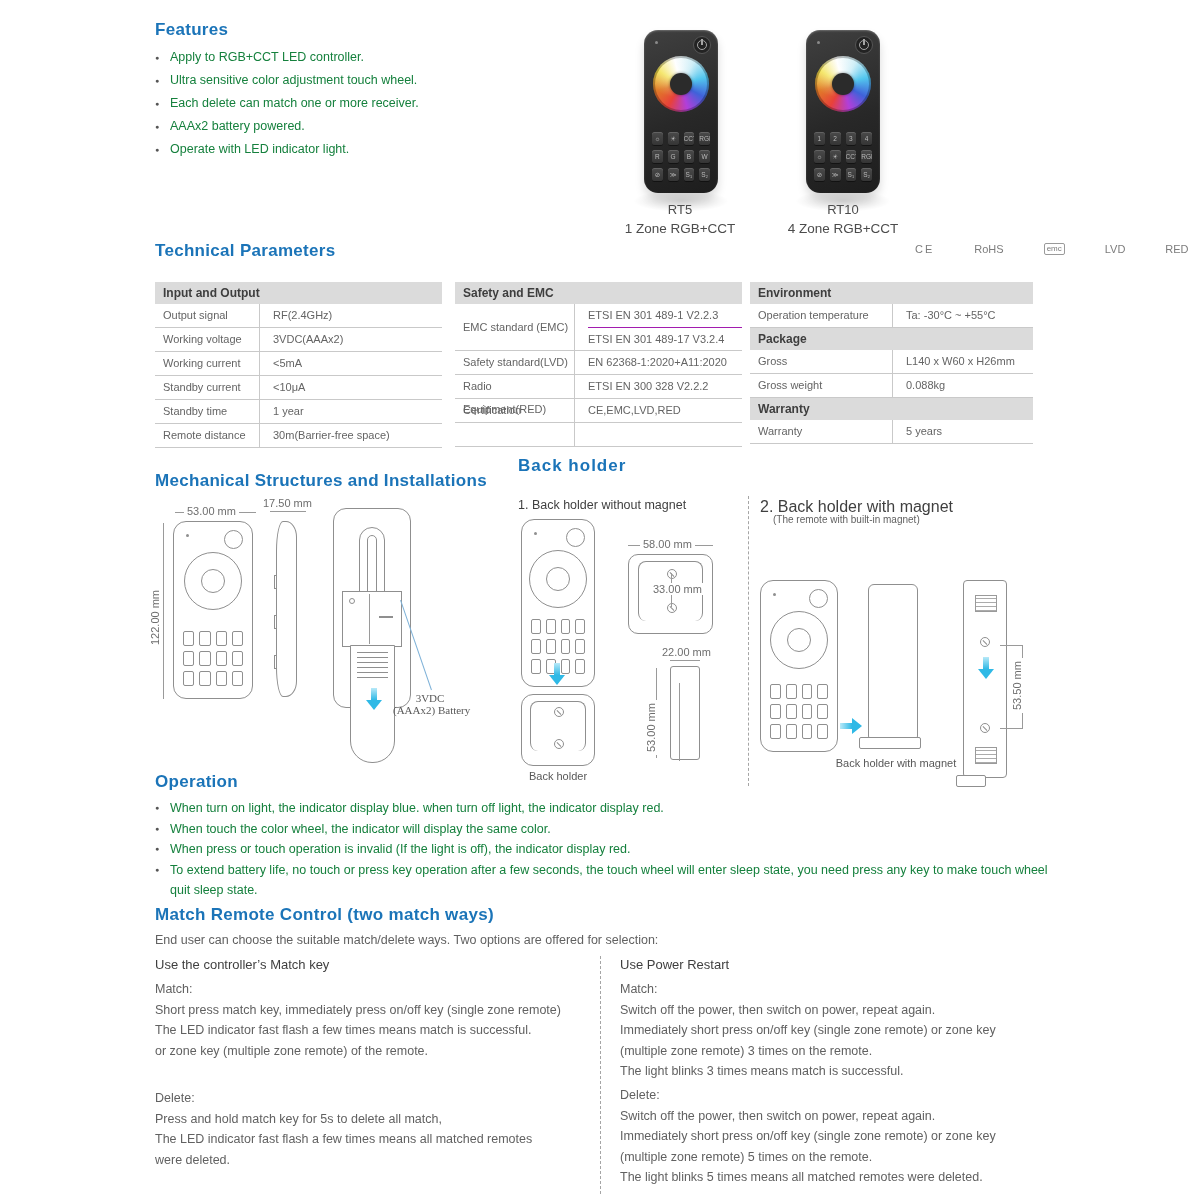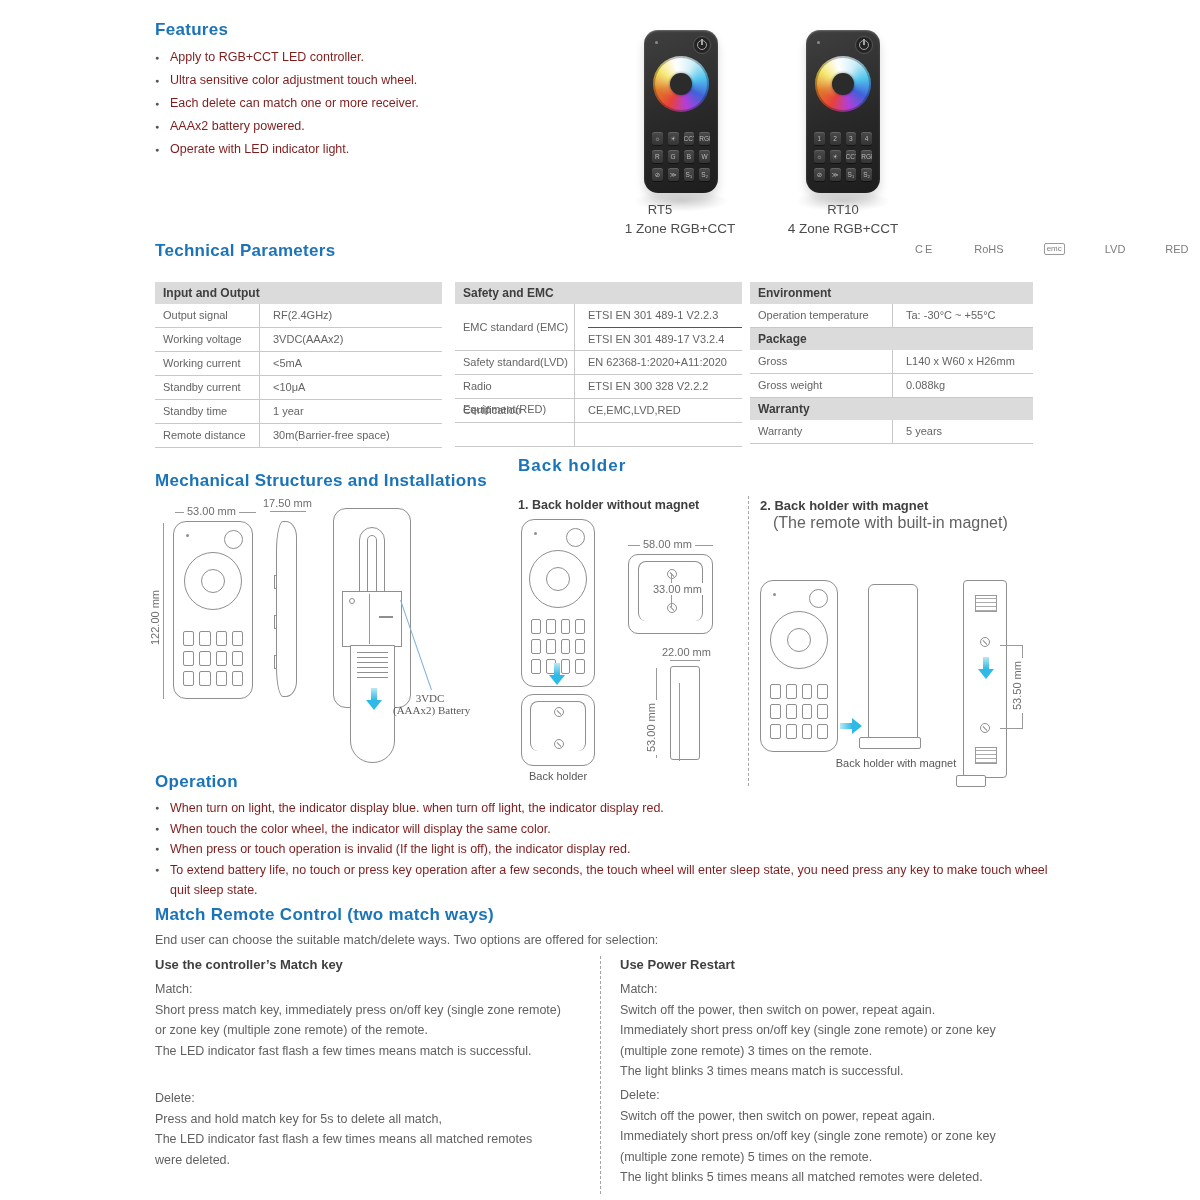--- a/index.html
+++ b/index.html
@@ -1,22 +1,22 @@
 <!DOCTYPE html>
 <html><head>
 <meta charset="utf-8">
 <style>
   html,body{margin:0;padding:0;background:#fff;}
   .page{position:relative;width:1200px;height:1200px;background:#fff;overflow:hidden;
         font-family:"Liberation Sans",sans-serif;color:#616161;}
   .abs{position:absolute;}
   .sec-title{position:absolute;color:#1b74b8;font-size:17px;font-weight:bold;letter-spacing:.3px;white-space:nowrap;}
   .body-txt{font-size:12.5px;color:#616161;}
-  .bold-dark{font-weight:bold;color:#3f3f3f;}
-  .bullet{position:relative;padding-left:15px;line-height:23px;font-size:12.5px;color:#7f1d1d;}
+  .bold-dark{font-weight:normal;color:#3f3f3f;}
+  .bullet{position:relative;padding-left:15px;line-height:23px;font-size:12.5px;color:#15803d;}
   .bullet::before{content:"●";position:absolute;left:0;top:0;font-size:7px;color:#555;}
   .op .bullet{line-height:20.5px;}
   .op .bullet::before{top:0;}
   
   .tbl{position:absolute;font-size:11px;color:#646464;}
   .thdr{height:22px;line-height:22px;background:#dbdbdb;font-weight:bold;color:#3e3e3e;font-size:12px;padding-left:8px;}
   .trow{display:flex;height:23px;line-height:23px;border-bottom:1px solid #c9c9c9;}
   .tc1{padding-left:8px;border-right:1px solid #c9c9c9;box-sizing:border-box;}
   .tc2{flex:1;padding-left:13px;}
   .t1 .tc1{width:105px;}
@@ -102,21 +102,21 @@
       <span class="p-key">G</span>
       <span class="p-key">B</span>
       <span class="p-key">W</span>
       <span class="p-key">⊘</span>
       <span class="p-key">≫</span>
       <span class="p-key">S₁</span>
       <span class="p-key">S₂</span>
     </div>
   </div>
   <div class="reflect" style="left:633px;top:190px;"></div>
-  <div class="prod-name" style="left:584px;top:202px;width:152px;">RT5</div>
+  <div class="prod-name" style="left:604px;top:202px;width:152px;">RT5</div>
   <div class="prod-zone" style="left:604px;top:221px;width:152px;">1 Zone RGB+CCT</div>
 
   <div class="premote" style="left:806px;top:30px;">
     <div class="p-ind"></div>
     <div class="p-pwr"></div>
     <div class="p-wheel"></div>
     <div class="p-keys">
       <span class="p-key">1</span>
       <span class="p-key">2</span>
       <span class="p-key">3</span>
@@ -272,22 +272,22 @@
   </div>
   <div class="dline-h" style="left:401px;top:600px;width:95px;background:#7fb2d8;transform:rotate(71deg);transform-origin:left top;"></div>
   <div class="diag-label" style="left:393px;top:692px;width:74px;font-family:Liberation Serif, serif;">
     <div>3VDC</div>
     <div>(AAAx2) Battery</div>
   </div>
 
   <div class="sec-title" style="left:518px;top:456px;letter-spacing:1px;">Back holder</div>
 
   <div class="abs body-txt bold-dark" style="left:518px;top:498px;font-size:12.5px;">1. Back holder without magnet</div>
-  <div class="abs body-txt bold-dark" style="left:760px;top:498px;font-size:13px;">2. Back holder with magnet</div>
-  <div class="abs body-txt" style="left:773px;top:514px;font-size:16px;">(The remote with built-in magnet)</div>
+  <div class="abs body-txt bold-dark" style="left:760px;top:498px;font-size:16px;">2. Back holder with magnet</div>
+  <div class="abs body-txt" style="left:773px;top:514px;font-size:10px;">(The remote with built-in magnet)</div>
   <div class="dash-v" style="left:748px;top:496px;height:290px;"></div>
 
   <div class="oremote" style="left:521px;top:519px;width:72px;height:166px;">
     <div class="o-dot"></div>
       <div class="o-pwr"></div>
       <div class="o-wheel"></div>
     <div class="o-keys">
       <span class="o-key"></span>
         <span class="o-key"></span>
         <span class="o-key"></span>
@@ -384,22 +384,22 @@
   </div>
 
   <div class="sec-title" style="left:155px;top:905px;">Match Remote Control (two match ways)</div>
   <div class="abs body-txt" style="left:155px;top:933px;">End user can choose the suitable match/delete ways. Two options are offered for selection:</div>
   <div class="dash-v" style="left:600px;top:956px;height:238px;"></div>
 
   <div class="abs body-txt bold-dark" style="left:155px;top:957px;font-size:13px;">Use the controller’s Match key</div>
   <div class="abs body-txt" style="left:155px;top:979px;line-height:20.5px;width:430px;">
     <div>Match:</div>
     <div>Short press match key, immediately press on/off key (single zone remote)</div>
+    <div>The LED indicator fast flash a few times means match is successful.</div>
     <div>or zone key (multiple zone remote) of the remote.</div>
-    <div>The LED indicator fast flash a few times means match is successful.</div>
   </div>
   <div class="abs body-txt" style="left:155px;top:1088px;line-height:20.5px;width:430px;">
     <div>Delete:</div>
     <div>Press and hold match key for 5s to delete all match,</div>
     <div>The LED indicator fast flash a few times means all matched remotes</div>
     <div>were deleted.</div>
   </div>
 
   <div class="abs body-txt bold-dark" style="left:620px;top:957px;font-size:13px;">Use Power Restart</div>
   <div class="abs body-txt" style="left:620px;top:979px;line-height:20.5px;width:430px;">

